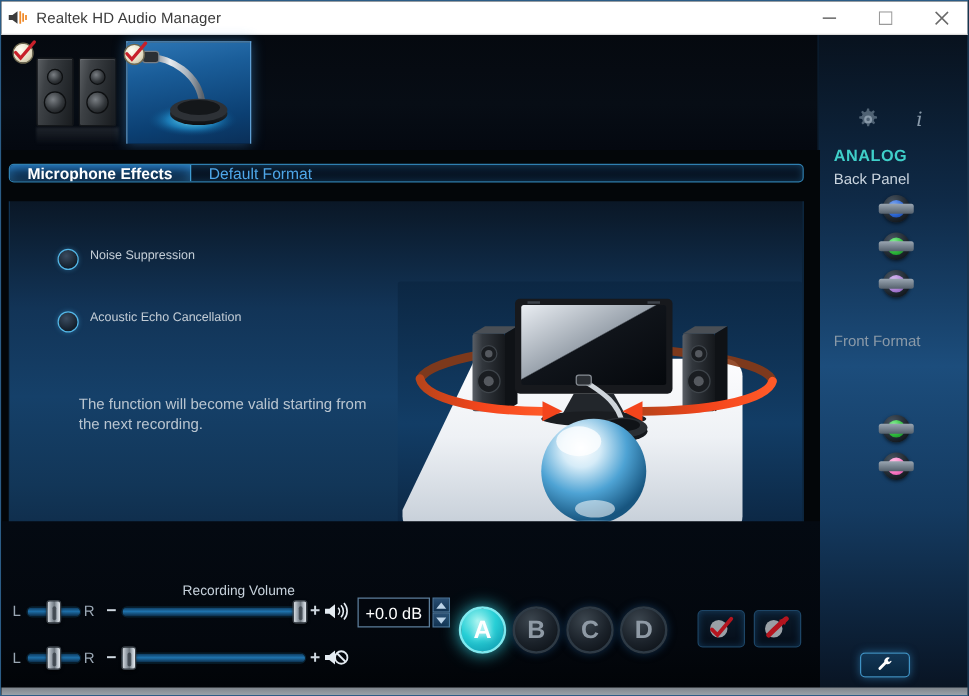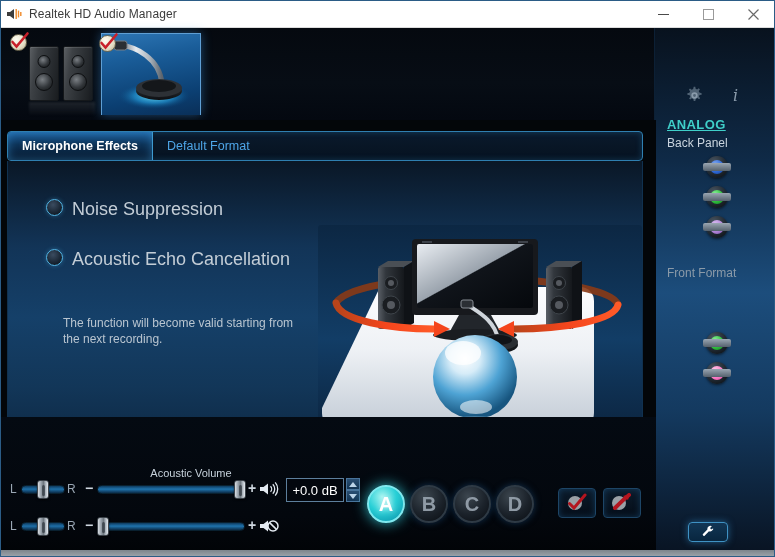--- a/index.html
+++ b/index.html
@@ -116,21 +116,20 @@
   }
   .rp-icons {
     position: absolute; left: 0; top: 58px; width: 120px;
     display: flex; justify-content: center; gap: 22px;
   }
   .rp-icon { cursor: pointer; opacity: .85; }
   .rp-analog {
     position: absolute; left: 12px; top: 89px;
     font-size: 13px; font-weight: bold; color: #3fcfc9;
     letter-spacing: .4px;
-    text-decoration: underline;
   }
   .rp-backpanel {
     position: absolute; left: 12px; top: 108px;
     font-size: 12px; color: #c9d4de;
   }
   .rp-frontpanel {
     position: absolute; left: 12px; top: 238px;
     font-size: 12px; color: #8b9aa8;
   }
   .jack {
@@ -158,21 +157,21 @@
   }
 
   
   .content {
     position: absolute; left: 0; top: 119px;
     width: 655px; height: 438px;
     background: #030609;
   }
   .tabbar {
     position: absolute; left: 6px; top: 11px;
-    width: 636px; height: 30px;
+    width: 636px; height: 15px;
     background: linear-gradient(180deg,#0a1a2c,#061220);
     border: 1px solid #2f7fb0;
     border-radius: 4px;
     box-shadow: 0 0 6px rgba(40,130,190,.35) inset;
     display: flex; align-items: stretch;
     overflow: hidden;
   }
   .tab {
     display: flex; align-items: center;
     padding: 0 14px; font-size: 12.5px; cursor: pointer;
@@ -199,21 +198,21 @@
   .chkrow { position: absolute; cursor: pointer; }
   .chkbox {
     position: absolute; left: 0; top: 0;
     width: 17px; height: 17px; border-radius: 50%;
     background: radial-gradient(circle at 40% 32%, #3b4c60, #16222f 65%, #0a1119 100%);
     border: 1px solid #53b6e6;
     box-shadow: 0 0 4px rgba(70,170,225,.4);
   }
   .chklabel {
     position: absolute; left: 26px; top: 0;
-    font-size: 18px; color: #c3cdd6; white-space: nowrap;
+    font-size: 10px; color: #c3cdd6; white-space: nowrap;
   }
   .helptext {
     position: absolute;
     font-size: 12px; color: #b9c5d0; line-height: 16px;
     width: 245px;
   }
 
   
   .illus { position: absolute; left: 310px; top: 64px; width: 324px; height: 228px; }
 
@@ -583,21 +582,21 @@
     </div>
   </div>
 
   <div class="bottom"></div>
 
   <div class="lr-lab" style="left:9px; top:481px;">L</div>
   <div class="balslider" style="left:20px; top:484px;"></div>
   <div class="thumb" style="left:36px; top:479px;"></div>
   <div class="lr-lab" style="left:66px; top:481px;">R</div>
 
-  <div class="voltitle" style="left:105px; top:466px;">Acoustic Volume</div>
+  <div class="voltitle" style="left:105px; top:466px;">Recording Volume</div>
   <div class="pm" style="left:84px; top:479px;">−</div>
   <div class="vtrack" style="left:96px; top:484px; width:148px;"></div>
   <div class="thumb" style="left:233px; top:479px;"></div>
   <div class="pm" style="left:247px; top:479px;">+</div>
   <div class="spk-icon" style="left:258px; top:480px;">
     <svg width="20" height="16" viewBox="0 0 20 16">
       <path d="M1 6 h3.5 l4.5-3.6 v11.2 l-4.5-3.6 h-3.5 z" fill="#e3eaf1"></path>
       <path d="M11.5 5.2 a4 4 0 010 5.6" stroke="#e3eaf1" stroke-width="1.3" fill="none"></path>
       <path d="M13.8 3.2 a7 7 0 010 9.6" stroke="#e3eaf1" stroke-width="1.3" fill="none"></path>
       <path d="M16.2 1.4 a10 10 0 010 13.2" stroke="#e3eaf1" stroke-width="1.3" fill="none"></path>

